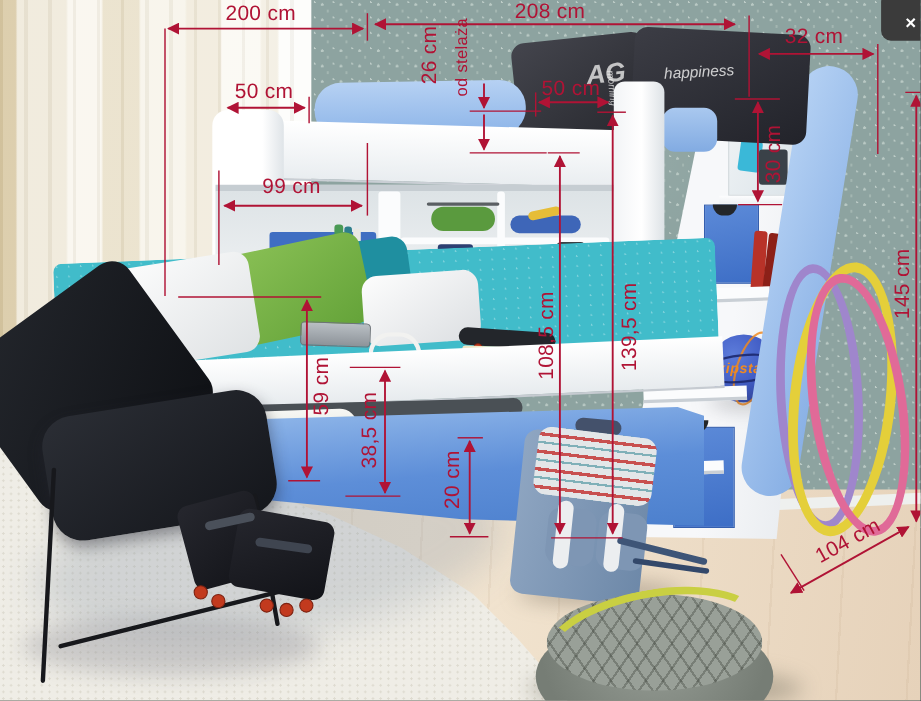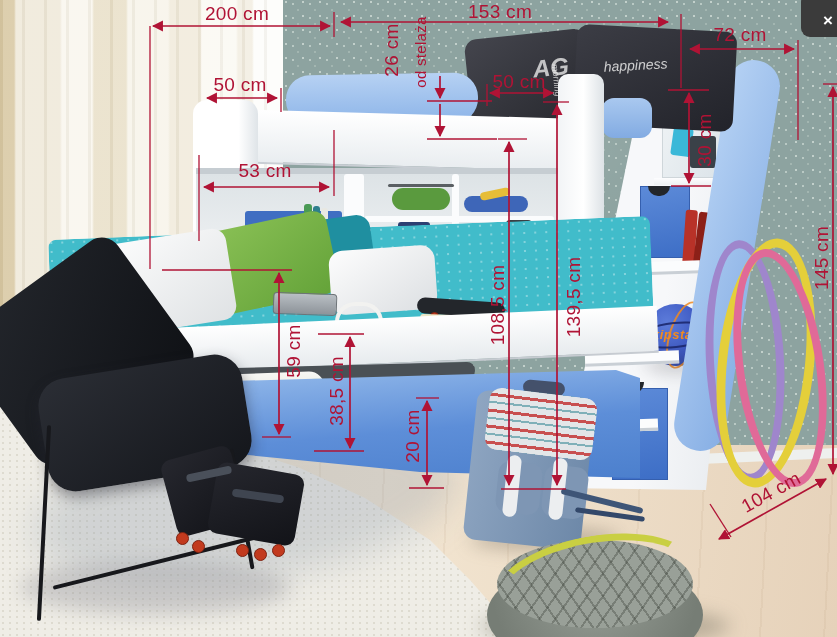--- a/index.html
+++ b/index.html
@@ -326,27 +326,27 @@
           <line x1="409" y1="488" x2="444" y2="488" stroke-width="1.3"></line>
         </g>
       <g>
           <line x1="719" y1="539" x2="826" y2="479" marker-start="url(#arr)" marker-end="url(#arr)"></line>
           <line x1="731" y1="537" x2="710" y2="504" stroke-width="1.3"></line>
         </g>
     </g>
   </svg>
 
   <span class="dlab" style="left:237px;top:13px;">200 cm</span>
-  <span class="dlab" style="left:500px;top:11px;">153 cm</span>
-  <span class="dlab" style="left:740px;top:34px;">72 cm</span>
+  <span class="dlab" style="left:500px;top:11px;">208 cm</span>
+  <span class="dlab" style="left:740px;top:34px;">32 cm</span>
   <span class="dlab" style="left:240px;top:84px;">50 cm</span>
   <span class="dlab v" style="left:391px;top:50px;">26 cm</span>
   <span class="dlab v small" style="left:420px;top:52px;">od stelaża</span>
   <span class="dlab" style="left:519px;top:81px;">50 cm</span>
-  <span class="dlab" style="left:265px;top:170px;">53 cm</span>
+  <span class="dlab" style="left:265px;top:170px;">99 cm</span>
   <span class="dlab v" style="left:704px;top:140px;">30 cm</span>
   <span class="dlab v" style="left:821px;top:258px;">145 cm</span>
   <span class="dlab v" style="left:573px;top:297px;">139,5 cm</span>
   <span class="dlab v" style="left:497px;top:305px;">108,5 cm</span>
   <span class="dlab v" style="left:293px;top:351px;">59 cm</span>
   <span class="dlab v" style="left:336px;top:391px;">38,5 cm</span>
   <span class="dlab v" style="left:412px;top:436px;">20 cm</span>
   <span class="dlab diag" style="left:771px;top:492px;">104 cm</span>
 
   <div class="close-btn">

